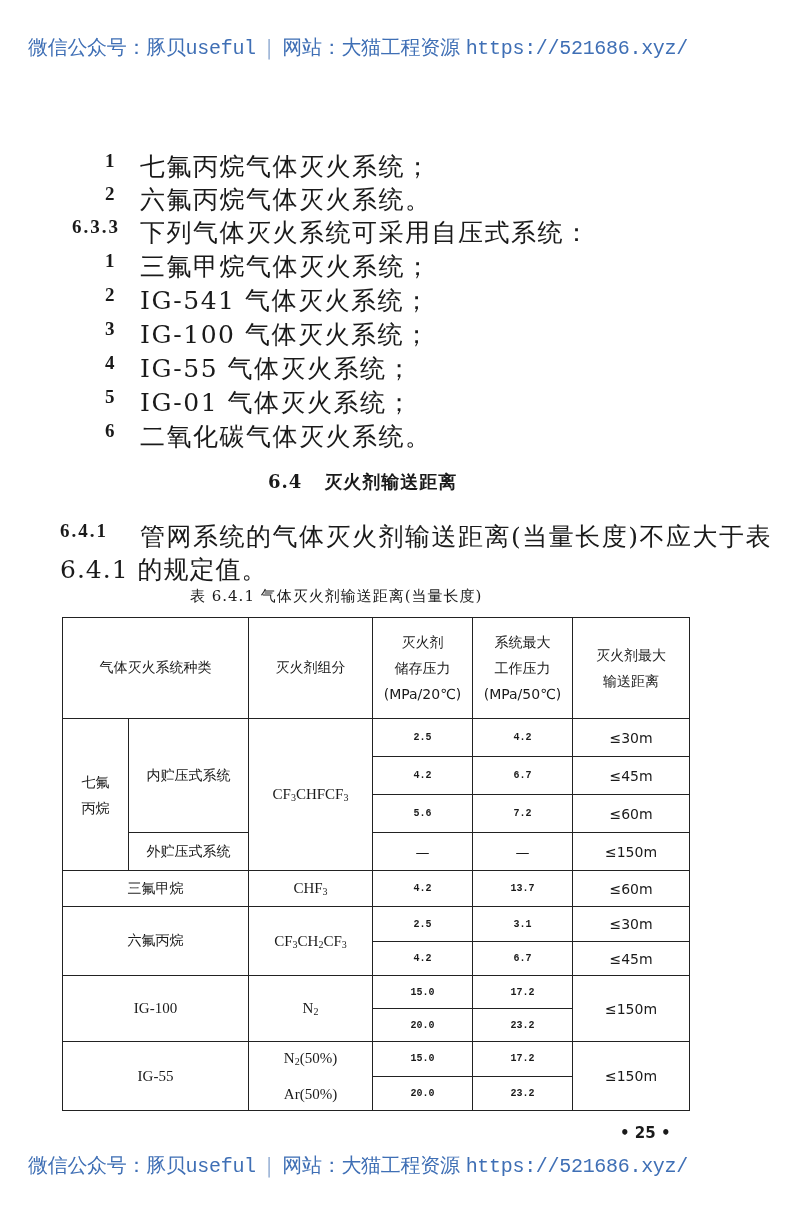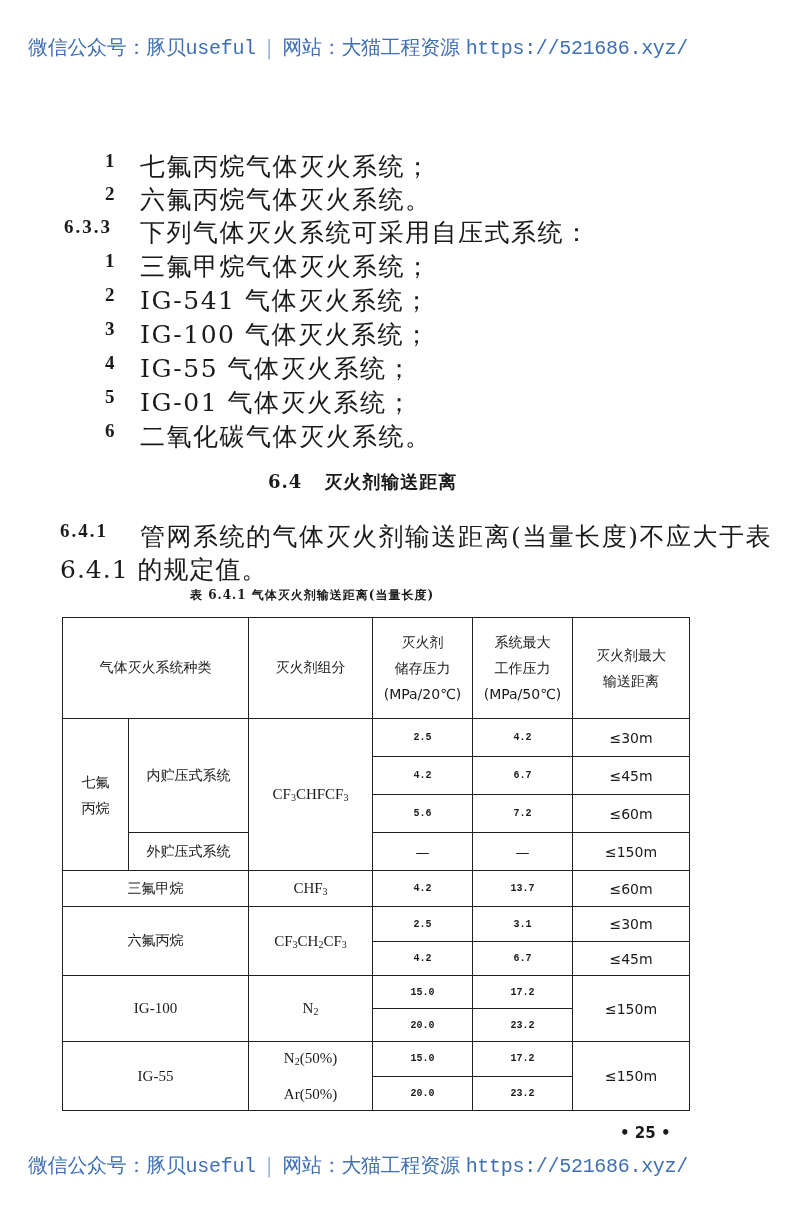--- a/index.html
+++ b/index.html
@@ -9,21 +9,21 @@
   }
   .wm {
     position: absolute; left: 28px; width: 760px; font-size: 20px; color: #3f6fb5;
     font-family: "DejaVu Serif", "Liberation Serif", serif; white-space: nowrap; letter-spacing: -0.3px;
   }
   .wm .mono { font-family: "Liberation Mono", "DejaVu Sans Mono", monospace; }
   .wm .sep { color: #9bb3d6; margin: 0 10px; }
   .line { position: absolute; font-size: 25px; white-space: nowrap; letter-spacing: 1.5px; }
   .num { position: absolute; font-weight: bold; font-size: 19px; font-family: "Liberation Serif", "DejaVu Serif", serif; }
   .sec-title { position: absolute; font-size: 18px; font-weight: bold; white-space: nowrap; letter-spacing: 1px; }
-  .caption { position: absolute; font-size: 12px; font-weight: bold; white-space: nowrap; letter-spacing: 1px; }
+  .caption { position: absolute; font-size: 15px; font-weight: normal; white-space: nowrap; letter-spacing: 1px; }
 
   table.spec {
     position: absolute; left: 62px; top: 617px; width: 627px; border-collapse: collapse;
     font-size: 14px; table-layout: fixed;
   }
   table.spec td {
     border: 1.6px solid #222; text-align: center; vertical-align: middle; padding: 0;
     font-family: "DejaVu Sans", "Liberation Sans", sans-serif;
   }
   table.spec td.val { font-family: "Liberation Mono", "DejaVu Sans Mono", monospace; font-size: 10px; font-weight: bold; }
@@ -37,21 +37,21 @@
 
 <div class="wm" style="top:34px;">
   <span>微信公众号：豚贝</span><span class="mono">useful</span><span class="sep">|</span><span>网站：大猫工程资源 </span><span class="mono">https://521686.xyz/</span>
 </div>
 
 <span class="num" style="left:105px; top:150px;">1</span>
 <span class="line" style="left:140px; top:150px;">七氟丙烷气体灭火系统；</span>
 <span class="num" style="left:105px; top:183px;">2</span>
 <span class="line" style="left:140px; top:183px;">六氟丙烷气体灭火系统。</span>
 
-<span class="num" style="left:64px; top:216px; letter-spacing:2px;">6.3.3</span>
+<span class="num" style="left:72px; top:216px; letter-spacing:2px;">6.3.3</span>
 <span class="line" style="left:140px; top:216px;">下列气体灭火系统可采用自压式系统：</span>
 
 <span class="num" style="left:105px; top:250px;">1</span>
 <span class="line" style="left:140px; top:250px;">三氟甲烷气体灭火系统；</span>
 <span class="num" style="left:105px; top:284px;">2</span>
 <span class="line" style="left:140px; top:284px;">IG-541 气体灭火系统；</span>
 <span class="num" style="left:105px; top:318px;">3</span>
 <span class="line" style="left:140px; top:318px;">IG-100 气体灭火系统；</span>
 <span class="num" style="left:105px; top:352px;">4</span>
 <span class="line" style="left:140px; top:352px;">IG-55 气体灭火系统；</span>

